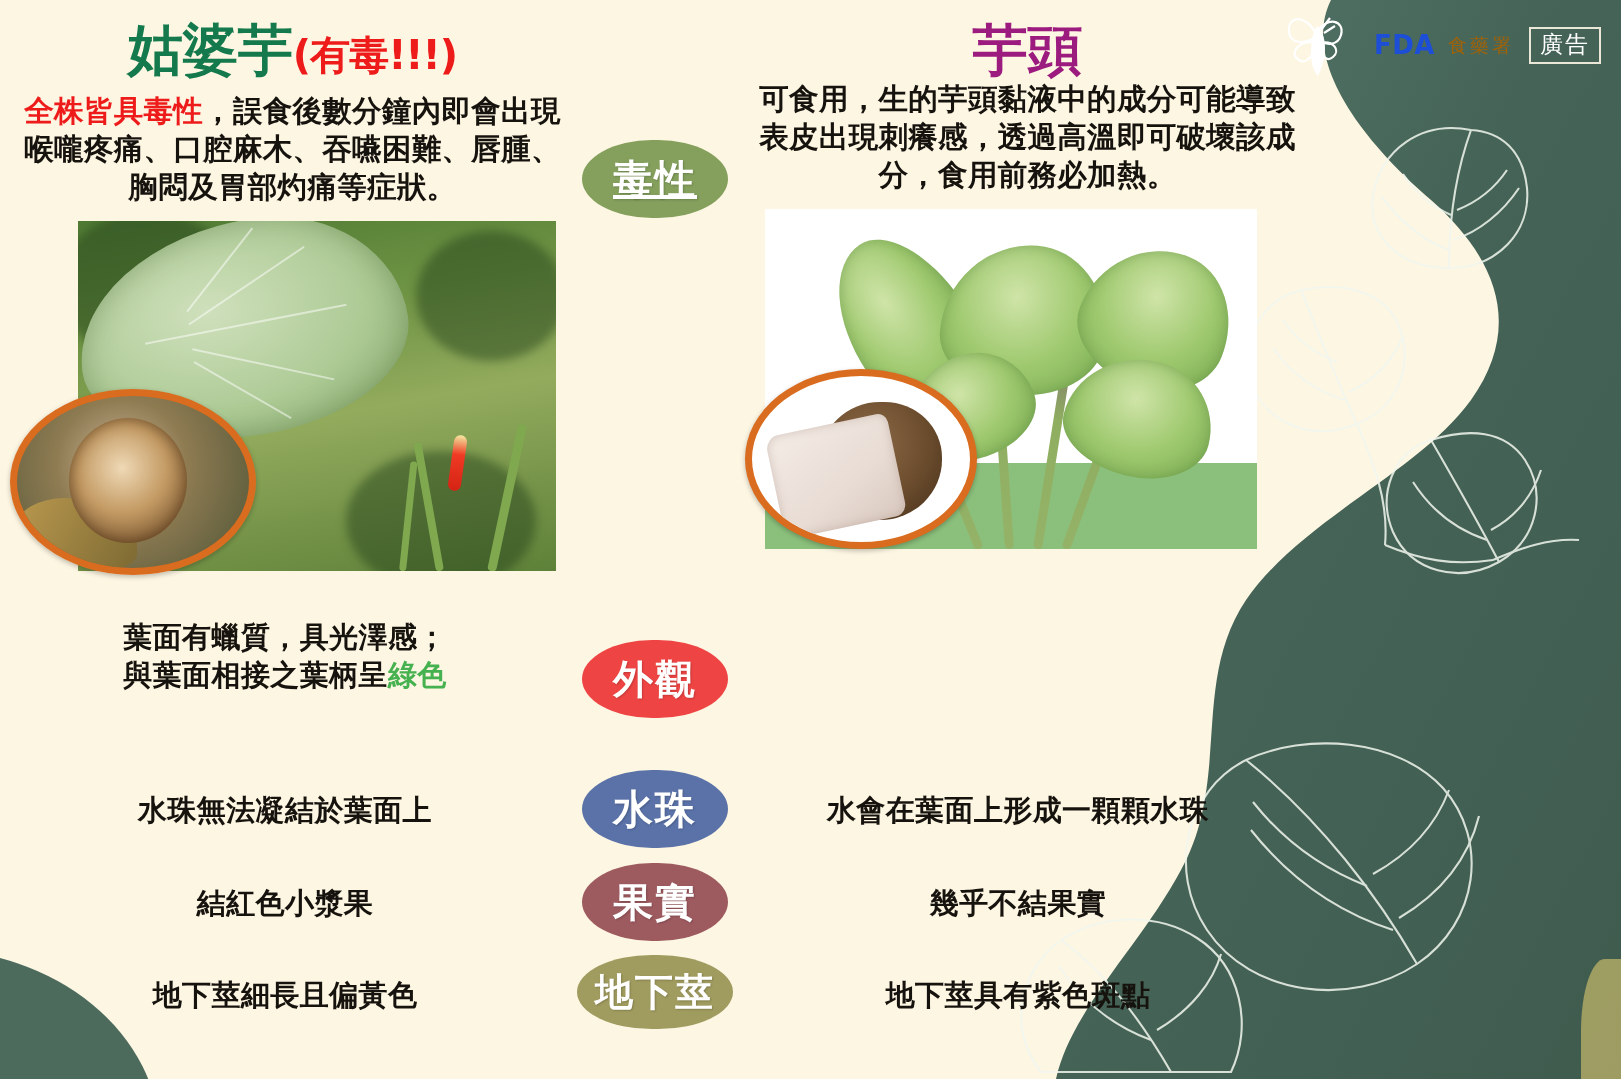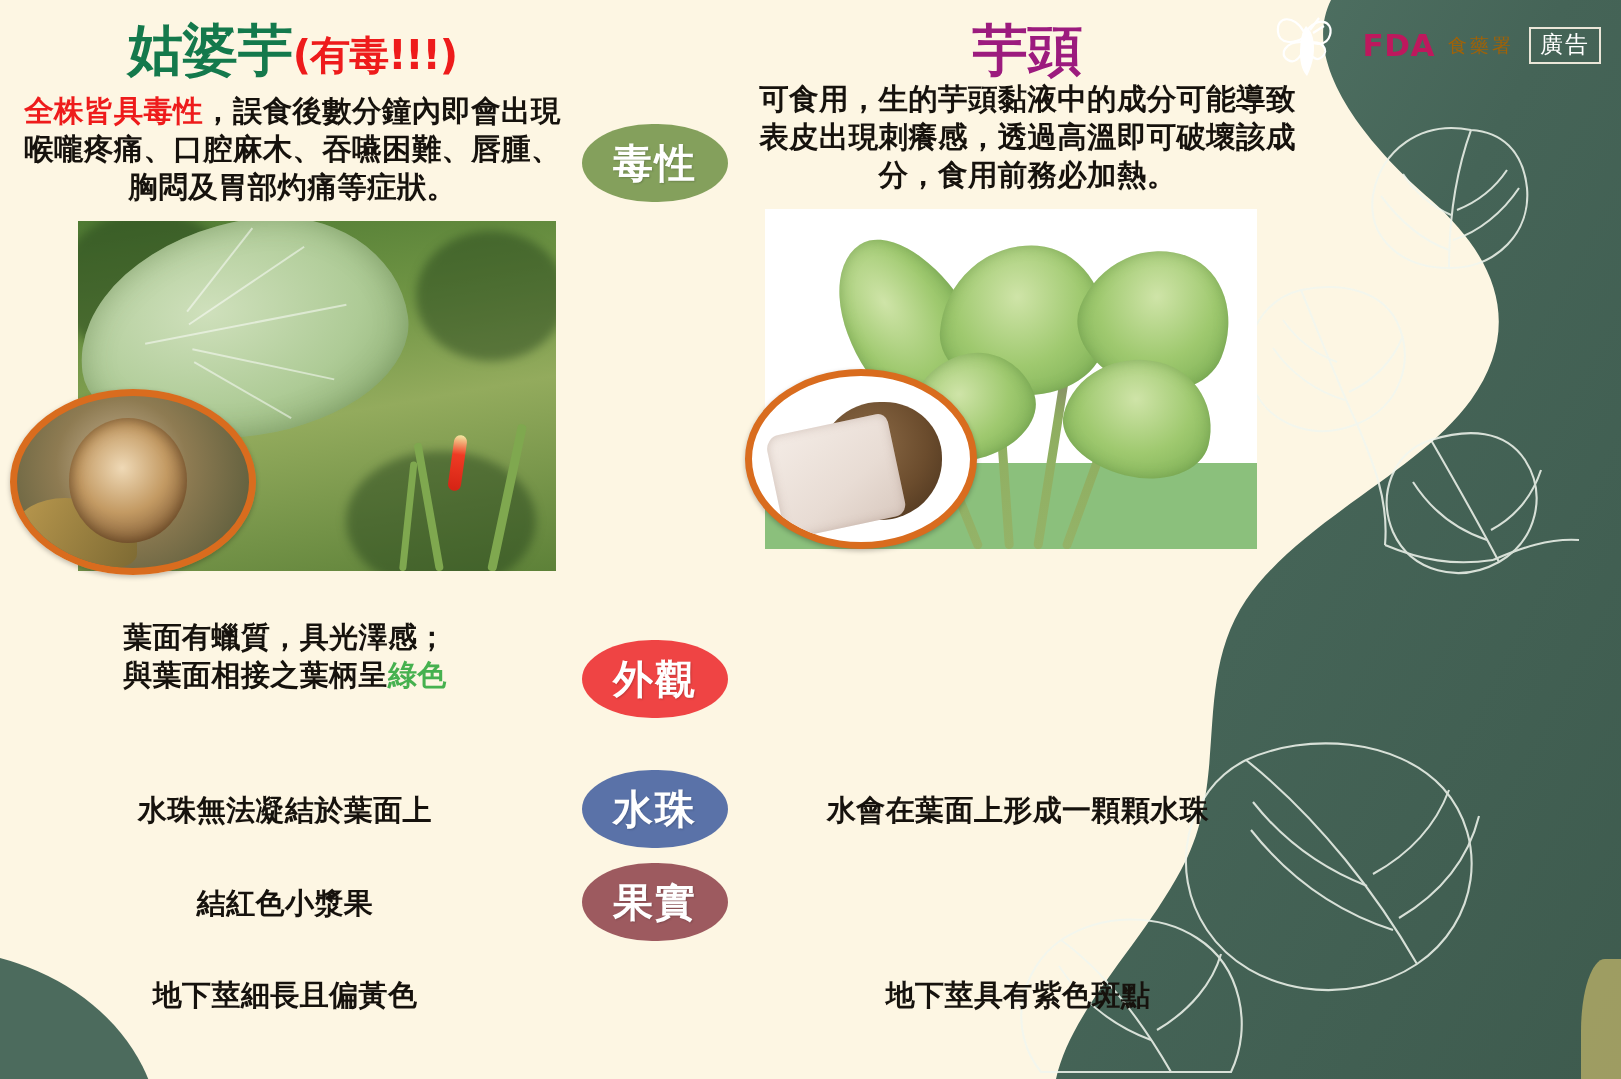--- a/index.html
+++ b/index.html
@@ -36,21 +36,21 @@
   }
 
   
   .fda-logo {
     position: absolute; top: 8px; right: 20px;
     display: flex; align-items: center; gap: 9px;
     z-index: 40;
   }
   .fda-mark { display: flex; align-items: center; gap: 2px; }
   .fda-text {
-    color: #be185d; font-size: 31px; font-weight: 700;
+    color: #1d4ed8; font-size: 26px; font-weight: 700;
     letter-spacing: .5px; line-height: 1;
   }
   .fda-cn {
     color: #a16207; font-size: 19px; letter-spacing: 3px;
     line-height: 1; margin-left: 4px; font-weight: 500;
   }
   .ad-box {
     border: 2px solid #eae6d8; color: #ffffff;
     font-size: 23px; padding: 4px 9px 6px; line-height: 1;
     letter-spacing: 2px; margin-left: 6px;
@@ -343,41 +343,45 @@
         <div class="taro-leaf" style="left:140px;top:146px;width:130px;height:104px;transform:rotate(-18deg);"></div>
         <div class="taro-leaf" style="left:300px;top:150px;width:148px;height:118px;transform:rotate(14deg);"></div>
       </div>
       <div class="inset inset-right">
         <div class="taro-corm"></div>
         <div class="taro-cut"></div>
       </div>
     </div>
   </div>
 
-  <div class="pill pill-2" style="top:124px;  background:#84a05c;">
+  <div class="pill pill-2" style="top:140px;  background:#84a05c;text-decoration:underline;">
     <span>毒性</span>
   </div>
   <div class="pill pill-2" style="top:640px;  background:#ef4444;">
     <span>外觀</span>
   </div>
   <div class="pill pill-2" style="top:770px;  background:#5a72a8;">
     <span>水珠</span>
   </div>
   <div class="pill pill-2" style="top:863px;  background:#9d5a5f;">
     <span>果實</span>
+  </div>
+  <div class="pill pill-3" style="top:955px; left:577px; background:#a09b5e;">
+    <span>地下莖</span>
   </div>
 
   <div class="row-text row-left" style="top:618px;">
     <div>葉面有蠟質，具光澤感；</div>
     <div>
       <span>與葉面相接之葉柄呈</span><span class="hl-green">綠色</span>
     </div>
   </div>
 
   <div class="row-text row-left" style="top:791px;">水珠無法凝結於葉面上</div>
   <div class="row-text row-right" style="top:791px;">水會在葉面上形成一顆顆水珠</div>
 
   <div class="row-text row-left" style="top:884px;">結紅色小漿果</div>
+  <div class="row-text row-right" style="top:884px;">幾乎不結果實</div>
 
   <div class="row-text row-left" style="top:976px;">地下莖細長且偏黃色</div>
   <div class="row-text row-right" style="top:976px;">地下莖具有紫色斑點</div>
 
 </div>
 
 </body></html>

